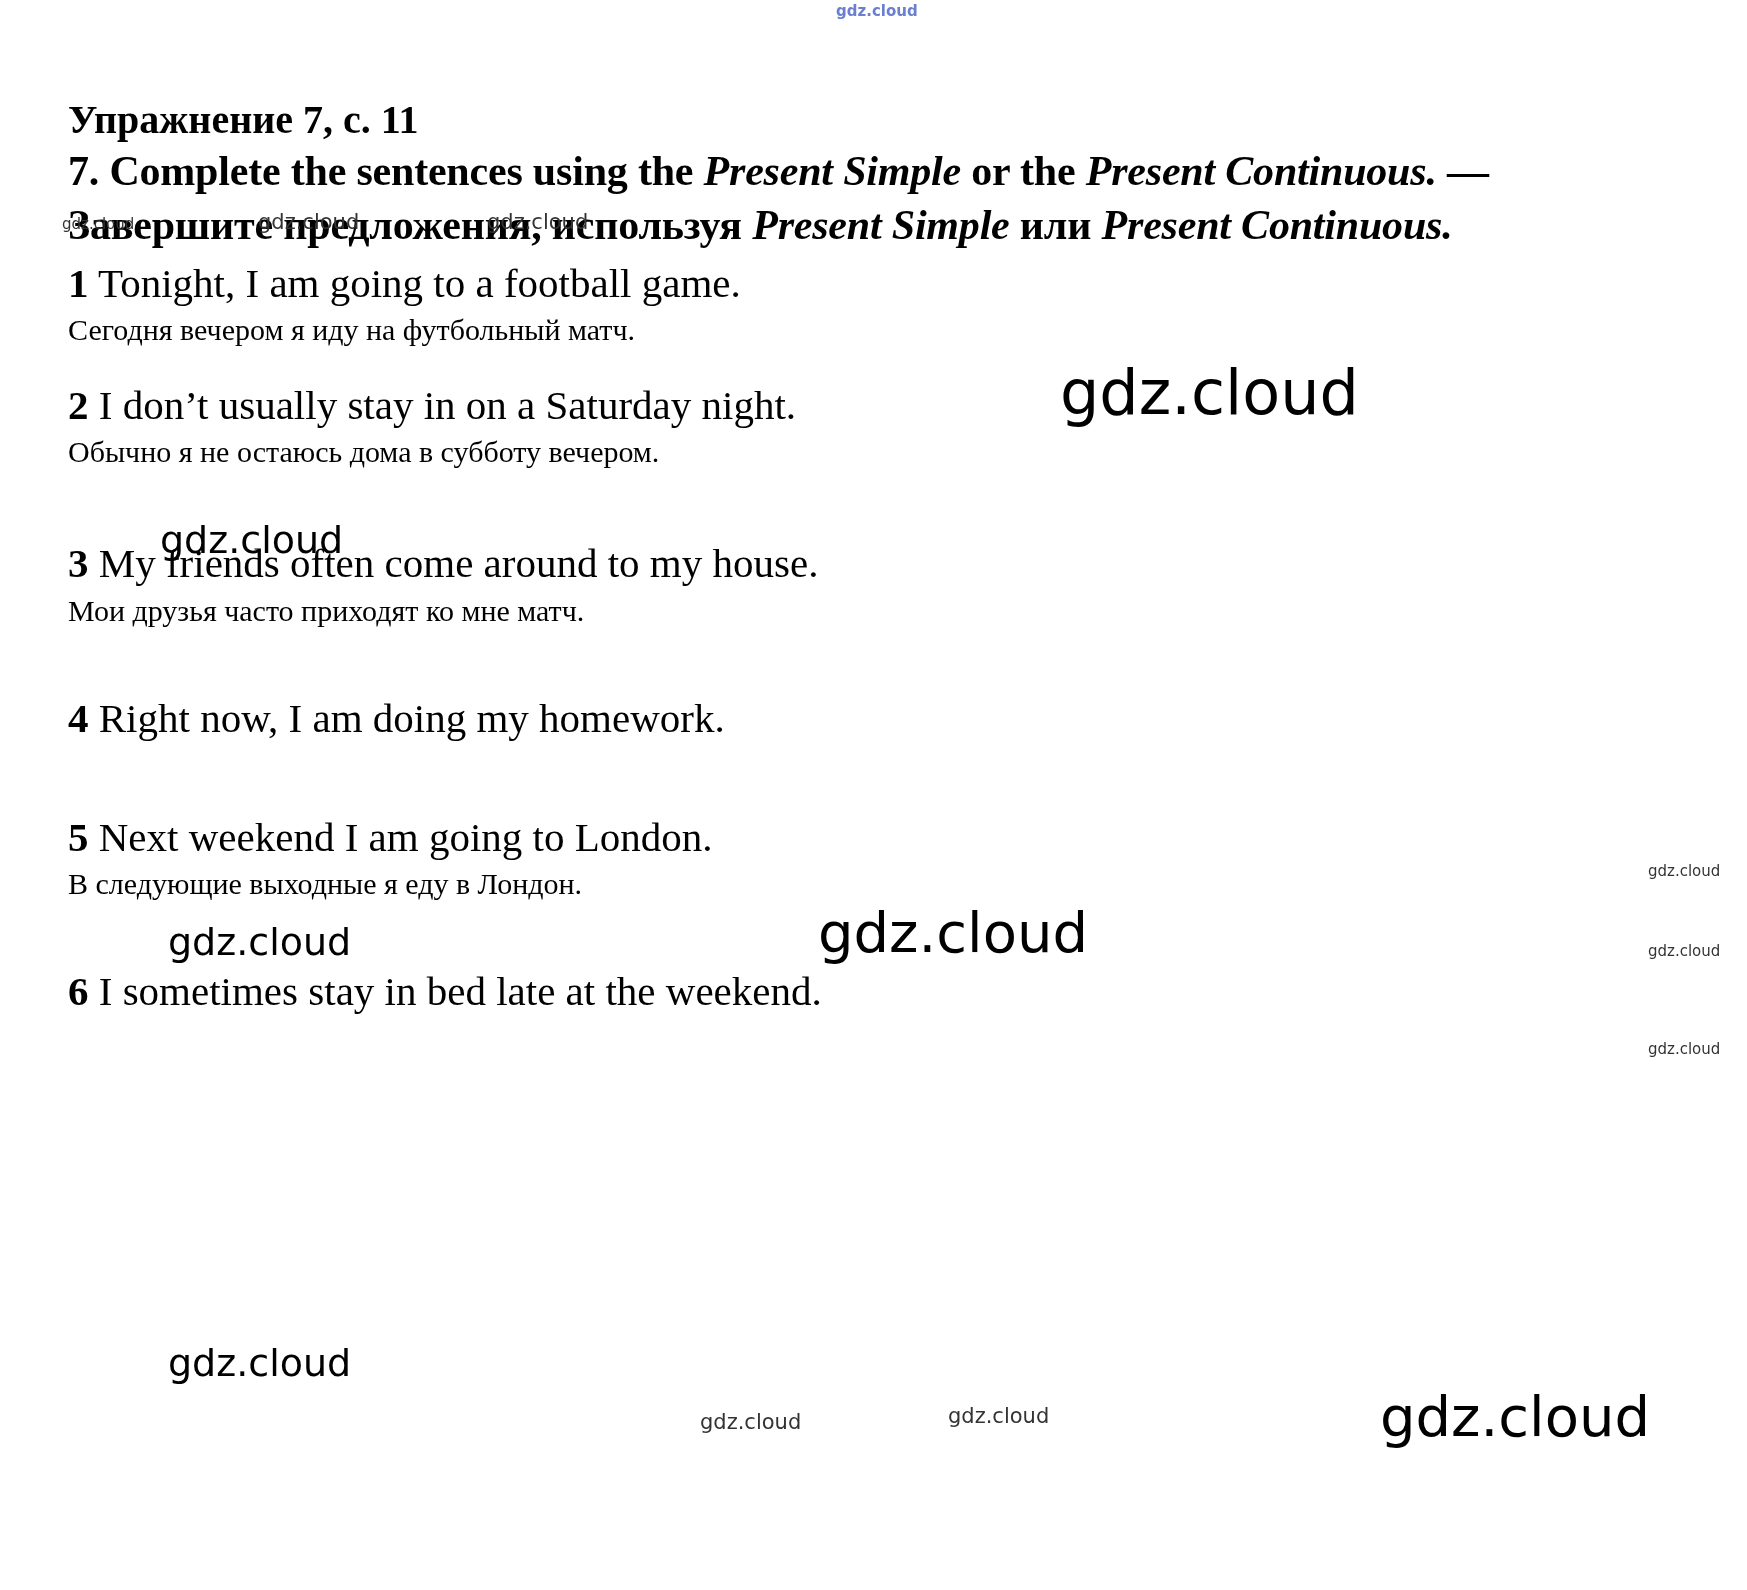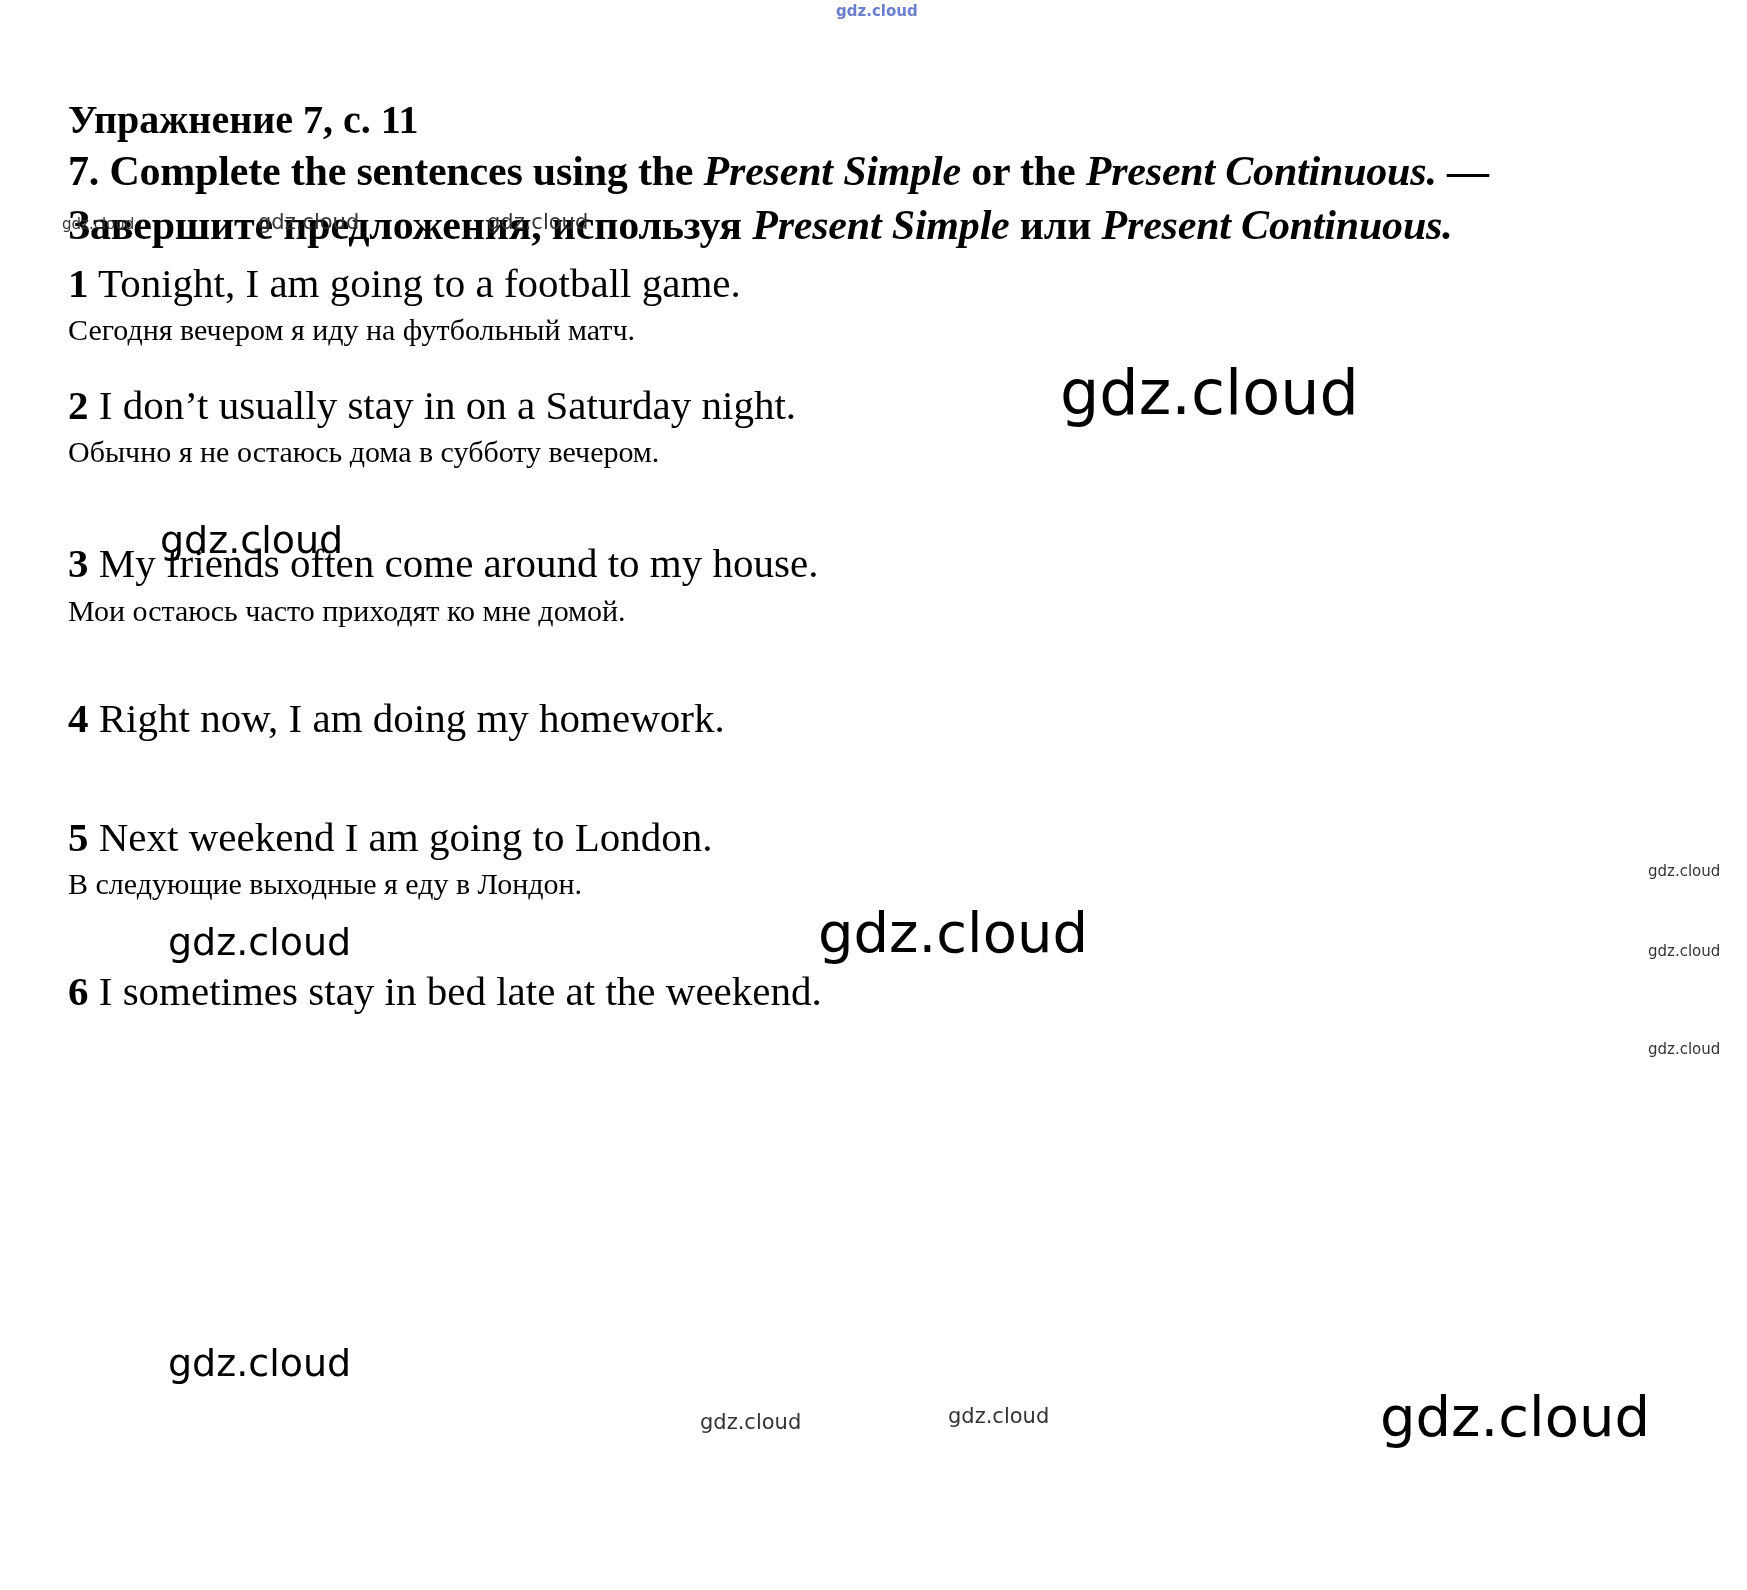--- a/index.html
+++ b/index.html
@@ -100,21 +100,21 @@
     <p class="item">
       <span class="num">2</span><span> I don’t usually </span><b>stay in on a Saturday night</b><span>.</span>
     </p>
     <p class="ru">Обычно я не остаюсь дома в субботу вечером.</p>
 
     <div class="gap-lg"></div>
 
     <p class="item">
       <span class="num">3</span><span> My friends often </span><b>come around to my house</b><span>.</span>
     </p>
-    <p class="ru">Мои остаюсь часто приходят ко мне домой.</p>
+    <p class="ru">Мои друзья часто приходят ко мне матч.</p>
 
     <div class="gap-md"></div>
 
     <p class="item">
       <span class="num">4</span><span> Right now, I </span><b>am doing my homework</b><span>.</span>
     </p>
 
     <div class="gap-lg"></div>
 
     <p class="item">

